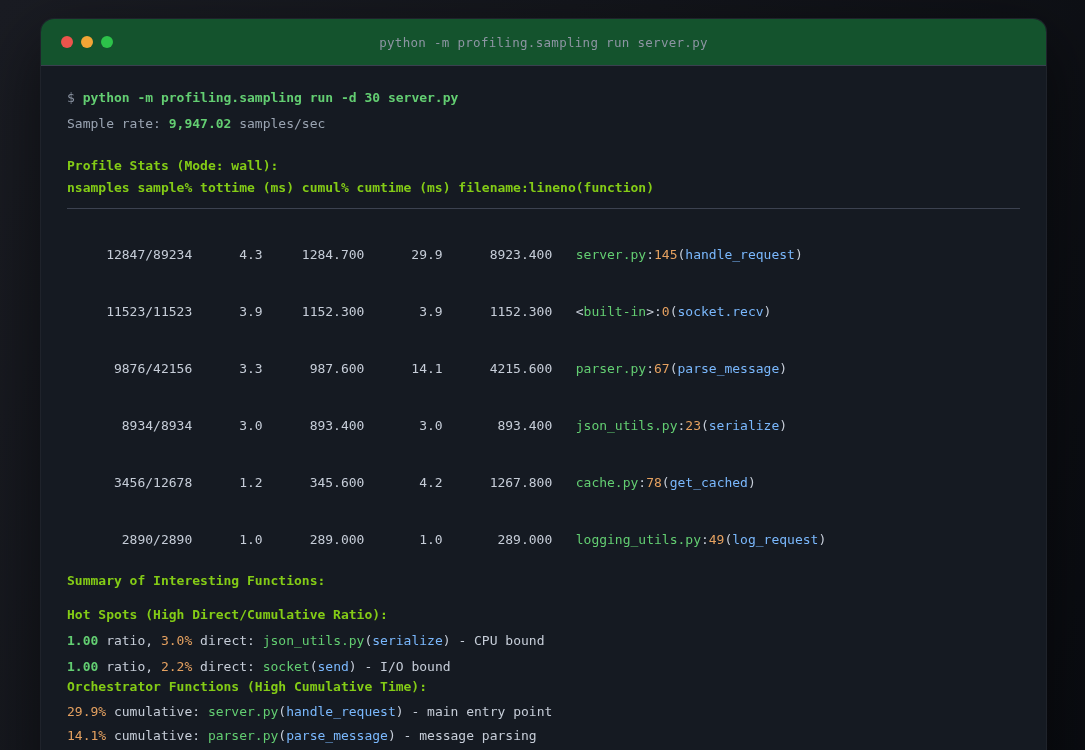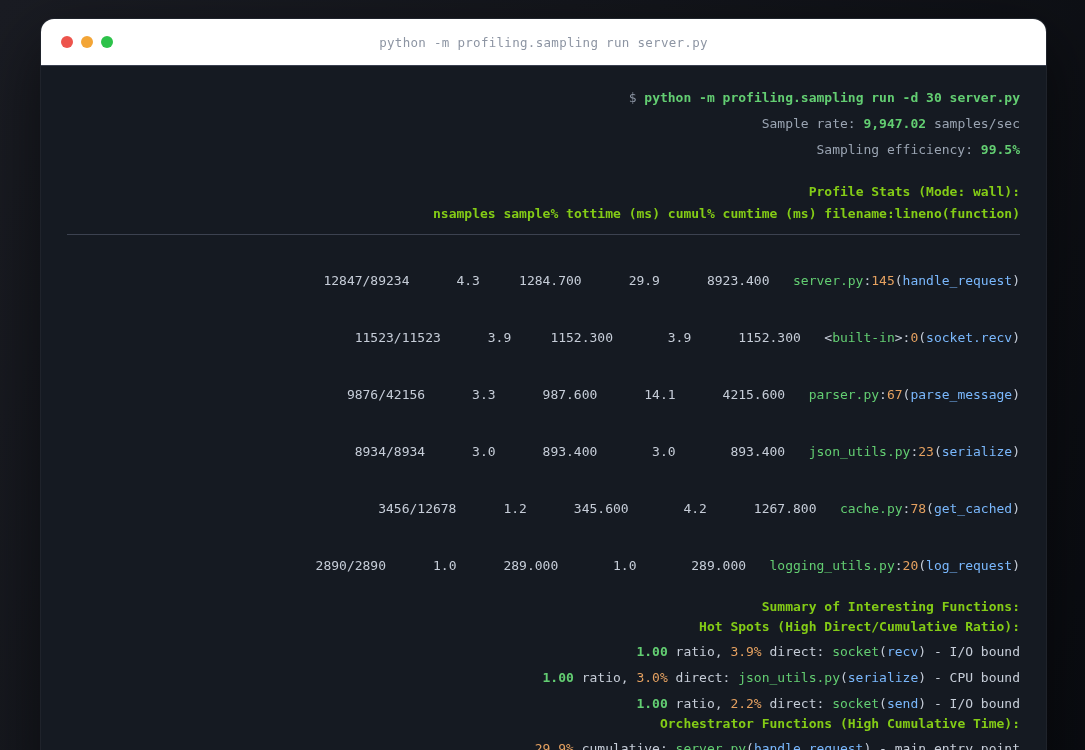--- a/index.html
+++ b/index.html
@@ -9,42 +9,42 @@
     font-family:"DejaVu Sans Mono",monospace;
   }
   .window{
     position:absolute;left:40px;top:18px;width:1005px;height:780px;
     background:#151a22;border-radius:14px;
     border:1px solid rgba(255,255,255,.045);
     box-shadow:0 24px 70px rgba(0,0,0,.55);
     overflow:hidden;
   }
   .titlebar{
-    height:46px;background:#ffffff;border-bottom:1px solid #3a4050;
+    height:46px;background:#14532d;border-bottom:1px solid #3a4050;
     display:flex;align-items:center;padding:0 20px;position:relative;
   }
   .dots{display:flex;align-items:center;z-index:2;}
   .dot{width:12px;height:12px;border-radius:50%;margin-right:8px;display:inline-block;}
   .dot.red{background:#ed544c;}
   .dot.yellow{background:#f3a536;}
   .dot.green{background:#2dc24a;}
   .title{
     position:absolute;left:0;right:0;text-align:center;
     font:12.5px "DejaVu Sans Mono",monospace;color:#8d95a3;letter-spacing:.3px;
   }
   .term{
     padding:22px 26px 0;position:relative;
     font:13px/20px "DejaVu Sans Mono",monospace;color:#c6cdd8;
   }
-  .line{white-space:pre;height:20px;text-align:right;}
+  .line{white-space:pre;height:20px;}
   .trow{height:22px;line-height:22px;margin-top:35px;}
   .rows{margin-top:12px;}
   .divider{height:1px;background:#3c4250;}
   .mt2{margin-top:2px;}  .mt4{margin-top:4px;}  .mt5{margin-top:5px;}
-  .mt8{margin-top:6px;}  .mt10{margin-top:10px;} .mt14{}
+  .mt8{margin-top:6px;}  .mt10{margin-top:10px;} .mt14{margin-top:14px;}
   .mt18{margin-top:18px;}.mt21{} .mt22{margin-top:22px;}
   .mt26{margin-top:20px;}
   
   .c-green{color:#63ce72;}
   .c-gb{color:#63ce72;font-weight:700;}
   .c-blue{color:#84cc16;font-weight:700;}
   .c-fn{color:#7ab8fd;}
   .c-org{color:#e5a160;}
   .c-gray{color:#9aa4b2;}
   .c-lt{color:#c6cdd8;}
@@ -59,38 +59,36 @@
       <span class="dot red"></span>
       <span class="dot yellow"></span>
       <span class="dot green"></span>
     </div>
     <div class="title">python -m profiling.sampling run server.py</div>
   </div>
 
   <div class="term">
     <div class="line"><span class="c-dim">$ </span><span class="c-gb">python -m profiling.sampling run -d 30 server.py</span></div>
     <div class="line mt8"><span class="c-gray">Sample rate: </span><span class="c-gb">9,947.02</span><span class="c-gray"> samples/sec</span></div>
-    <div class="line mt8"><span class="c-gray">Sampling efficiency: </span><span class="c-gb">99.5%</span></div>
 
     <div class="line mt22"><span class="c-blue">Profile Stats (Mode: wall):</span></div>
     <div class="line mt2"><span class="c-blue">nsamples sample% tottime (ms) cumul% cumtime (ms) filename:lineno(function)</span></div>
     <div class="divider mt10"></div>
 
     <div class="rows">
       <div class="line trow"><span class="c-lt">     12847/89234      4.3     1284.700      29.9      8923.400   </span><span class="c-green">server.py</span><span class="c-lt">:</span><span class="c-org">145</span><span class="c-lt">(</span><span class="c-fn">handle_request</span><span class="c-lt">)</span></div>
       <div class="line trow"><span class="c-lt">     11523/11523      3.9     1152.300       3.9      1152.300   </span><span class="c-lt">&lt;</span><span class="c-green">built-in</span><span class="c-lt">&gt;:</span><span class="c-org">0</span><span class="c-lt">(</span><span class="c-fn">socket.recv</span><span class="c-lt">)</span></div>
       <div class="line trow"><span class="c-lt">      9876/42156      3.3      987.600      14.1      4215.600   </span><span class="c-green">parser.py</span><span class="c-lt">:</span><span class="c-org">67</span><span class="c-lt">(</span><span class="c-fn">parse_message</span><span class="c-lt">)</span></div>
       <div class="line trow"><span class="c-lt">       8934/8934      3.0      893.400       3.0       893.400   </span><span class="c-green">json_utils.py</span><span class="c-lt">:</span><span class="c-org">23</span><span class="c-lt">(</span><span class="c-fn">serialize</span><span class="c-lt">)</span></div>
       <div class="line trow"><span class="c-lt">      3456/12678      1.2      345.600       4.2      1267.800   </span><span class="c-green">cache.py</span><span class="c-lt">:</span><span class="c-org">78</span><span class="c-lt">(</span><span class="c-fn">get_cached</span><span class="c-lt">)</span></div>
-      <div class="line trow"><span class="c-lt">       2890/2890      1.0      289.000       1.0       289.000   </span><span class="c-green">logging_utils.py</span><span class="c-lt">:</span><span class="c-org">20</span><span class="c-lt">(</span><span class="c-fn">log_request</span><span class="c-lt">)</span></div>
+      <div class="line trow"><span class="c-lt">       2890/2890      1.0      289.000       1.0       289.000   </span><span class="c-green">logging_utils.py</span><span class="c-lt">:</span><span class="c-org">49</span><span class="c-lt">(</span><span class="c-fn">log_request</span><span class="c-lt">)</span></div>
     </div>
 
     <div class="line mt26"><span class="c-blue">Summary of Interesting Functions:</span></div>
     <div class="line mt14"><span class="c-blue">Hot Spots (High Direct/Cumulative Ratio):</span></div>
-    <div class="line mt5"><span class="c-gb">1.00</span><span class="c-lt"> ratio, </span><span class="c-org">3.9%</span><span class="c-lt"> direct: </span><span class="c-green">socket</span><span class="c-lt">(</span><span class="c-fn">recv</span><span class="c-lt">) - I/O bound</span></div>
     <div class="line mt8"><span class="c-gb">1.00</span><span class="c-lt"> ratio, </span><span class="c-org">3.0%</span><span class="c-lt"> direct: </span><span class="c-green">json_utils.py</span><span class="c-lt">(</span><span class="c-fn">serialize</span><span class="c-lt">) - CPU bound</span></div>
     <div class="line mt8"><span class="c-gb">1.00</span><span class="c-lt"> ratio, </span><span class="c-org">2.2%</span><span class="c-lt"> direct: </span><span class="c-green">socket</span><span class="c-lt">(</span><span class="c-fn">send</span><span class="c-lt">) - I/O bound</span></div>
 
     <div class="line mt21"><span class="c-blue">Orchestrator Functions (High Cumulative Time):</span></div>
     <div class="line mt5"><span class="c-org">29.9%</span><span class="c-lt"> cumulative: </span><span class="c-green">server.py</span><span class="c-lt">(</span><span class="c-fn">handle_request</span><span class="c-lt">) - main entry point</span></div>
     <div class="line mt4"><span class="c-org">14.1%</span><span class="c-lt"> cumulative: </span><span class="c-green">parser.py</span><span class="c-lt">(</span><span class="c-fn">parse_message</span><span class="c-lt">) - message parsing</span></div>
   </div>
 </div>
 
 </body></html>

